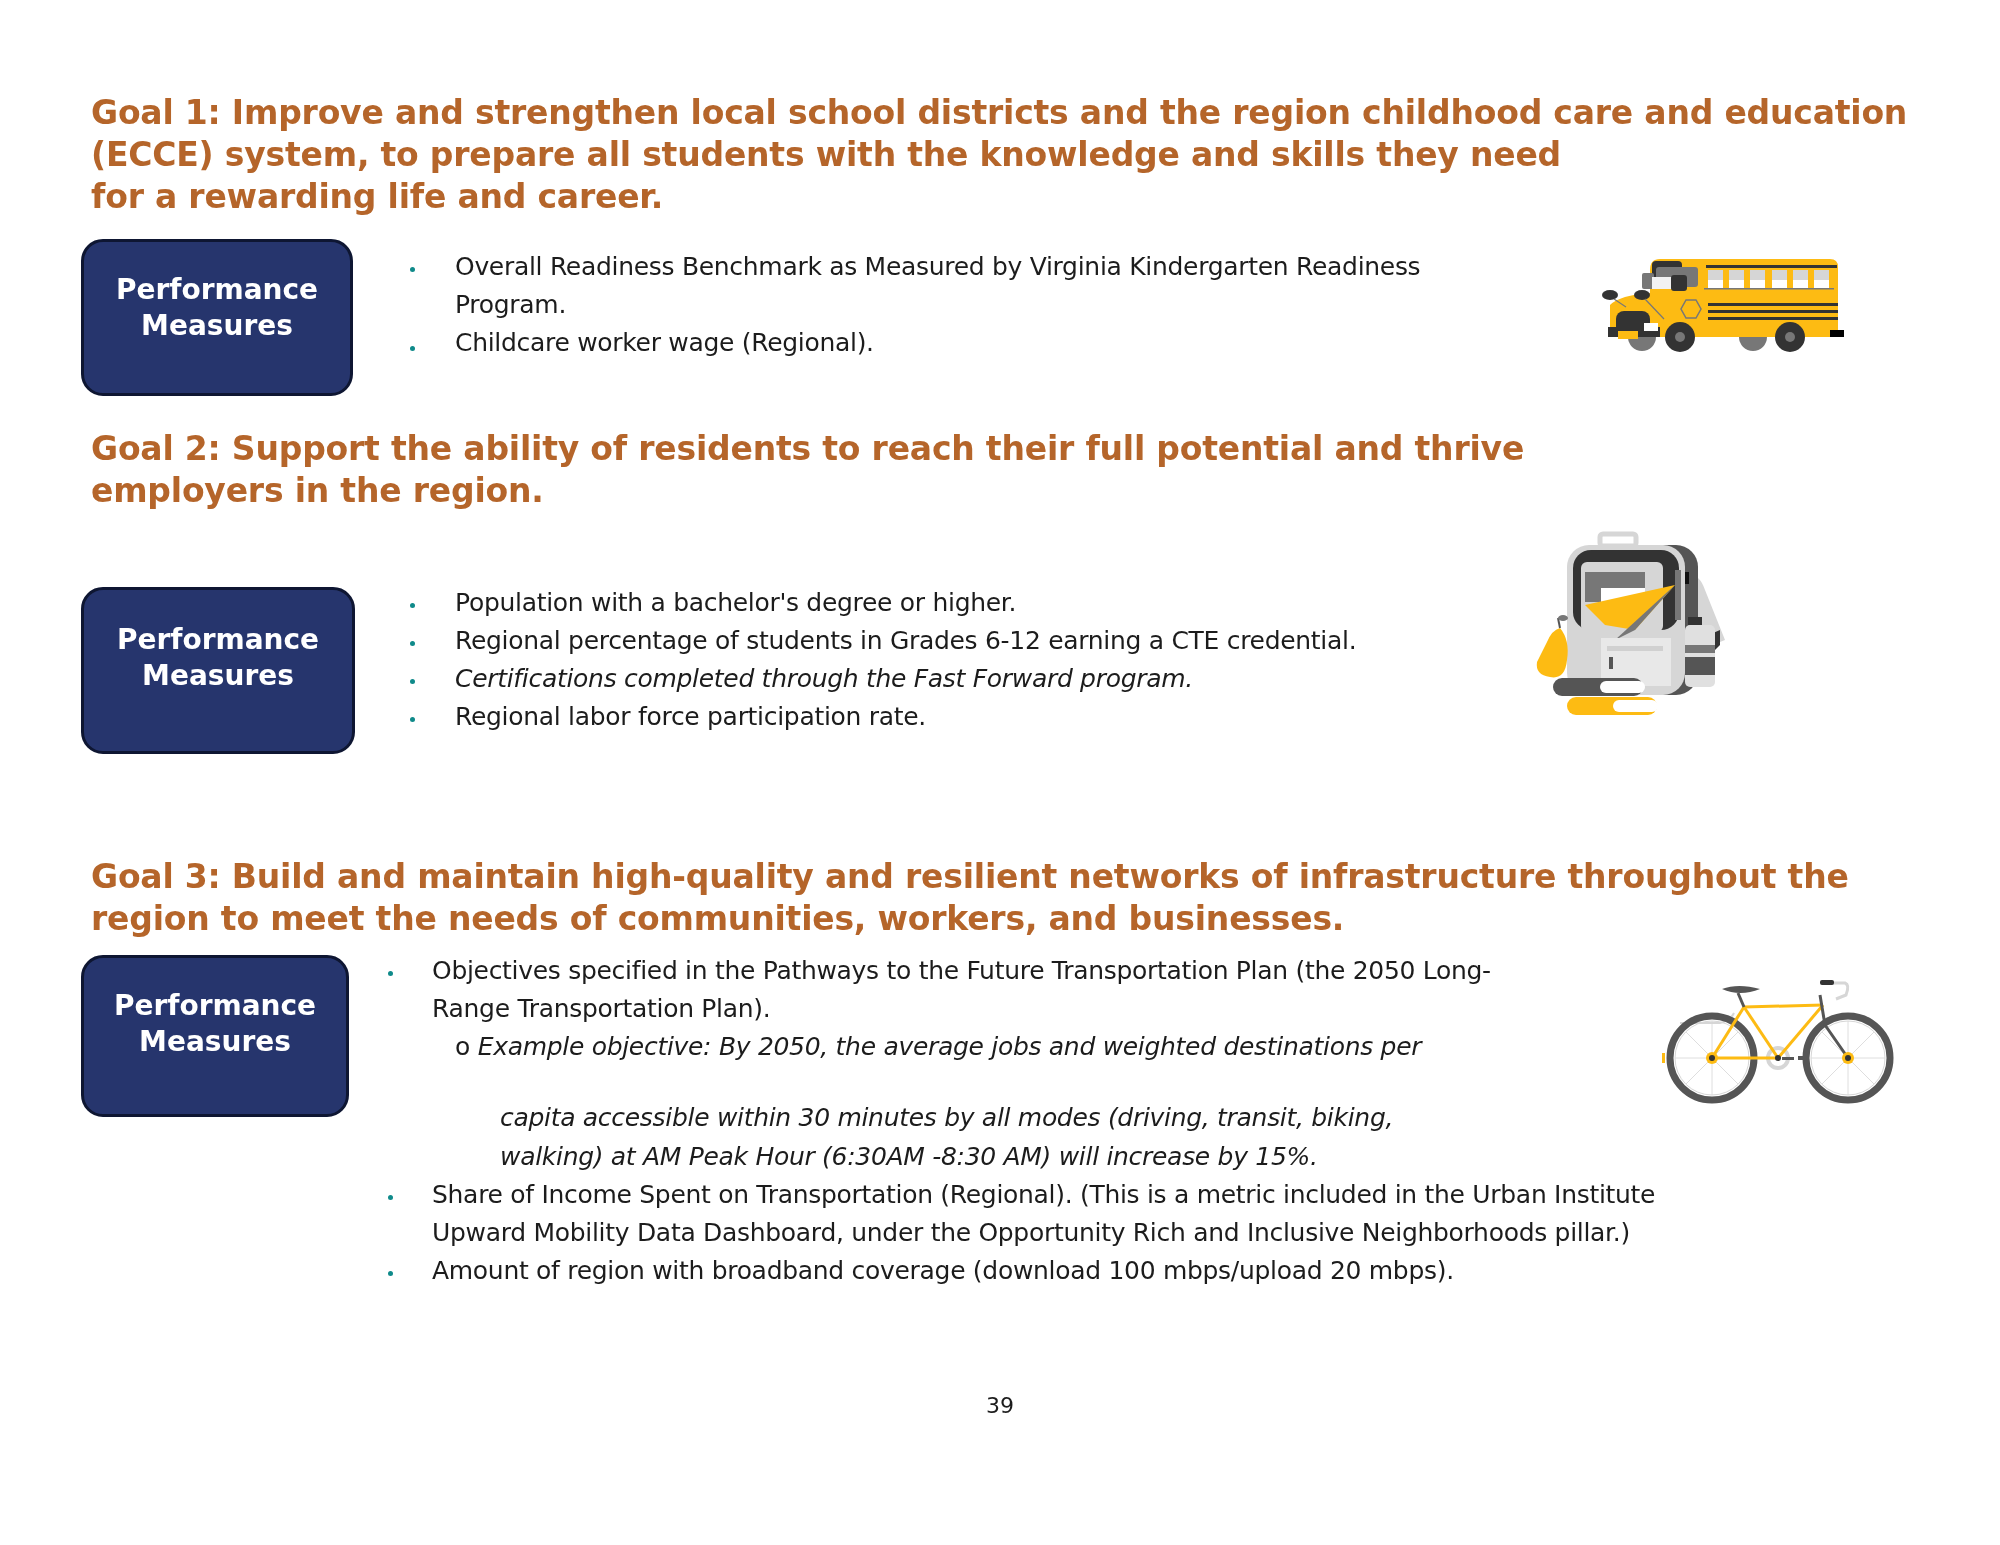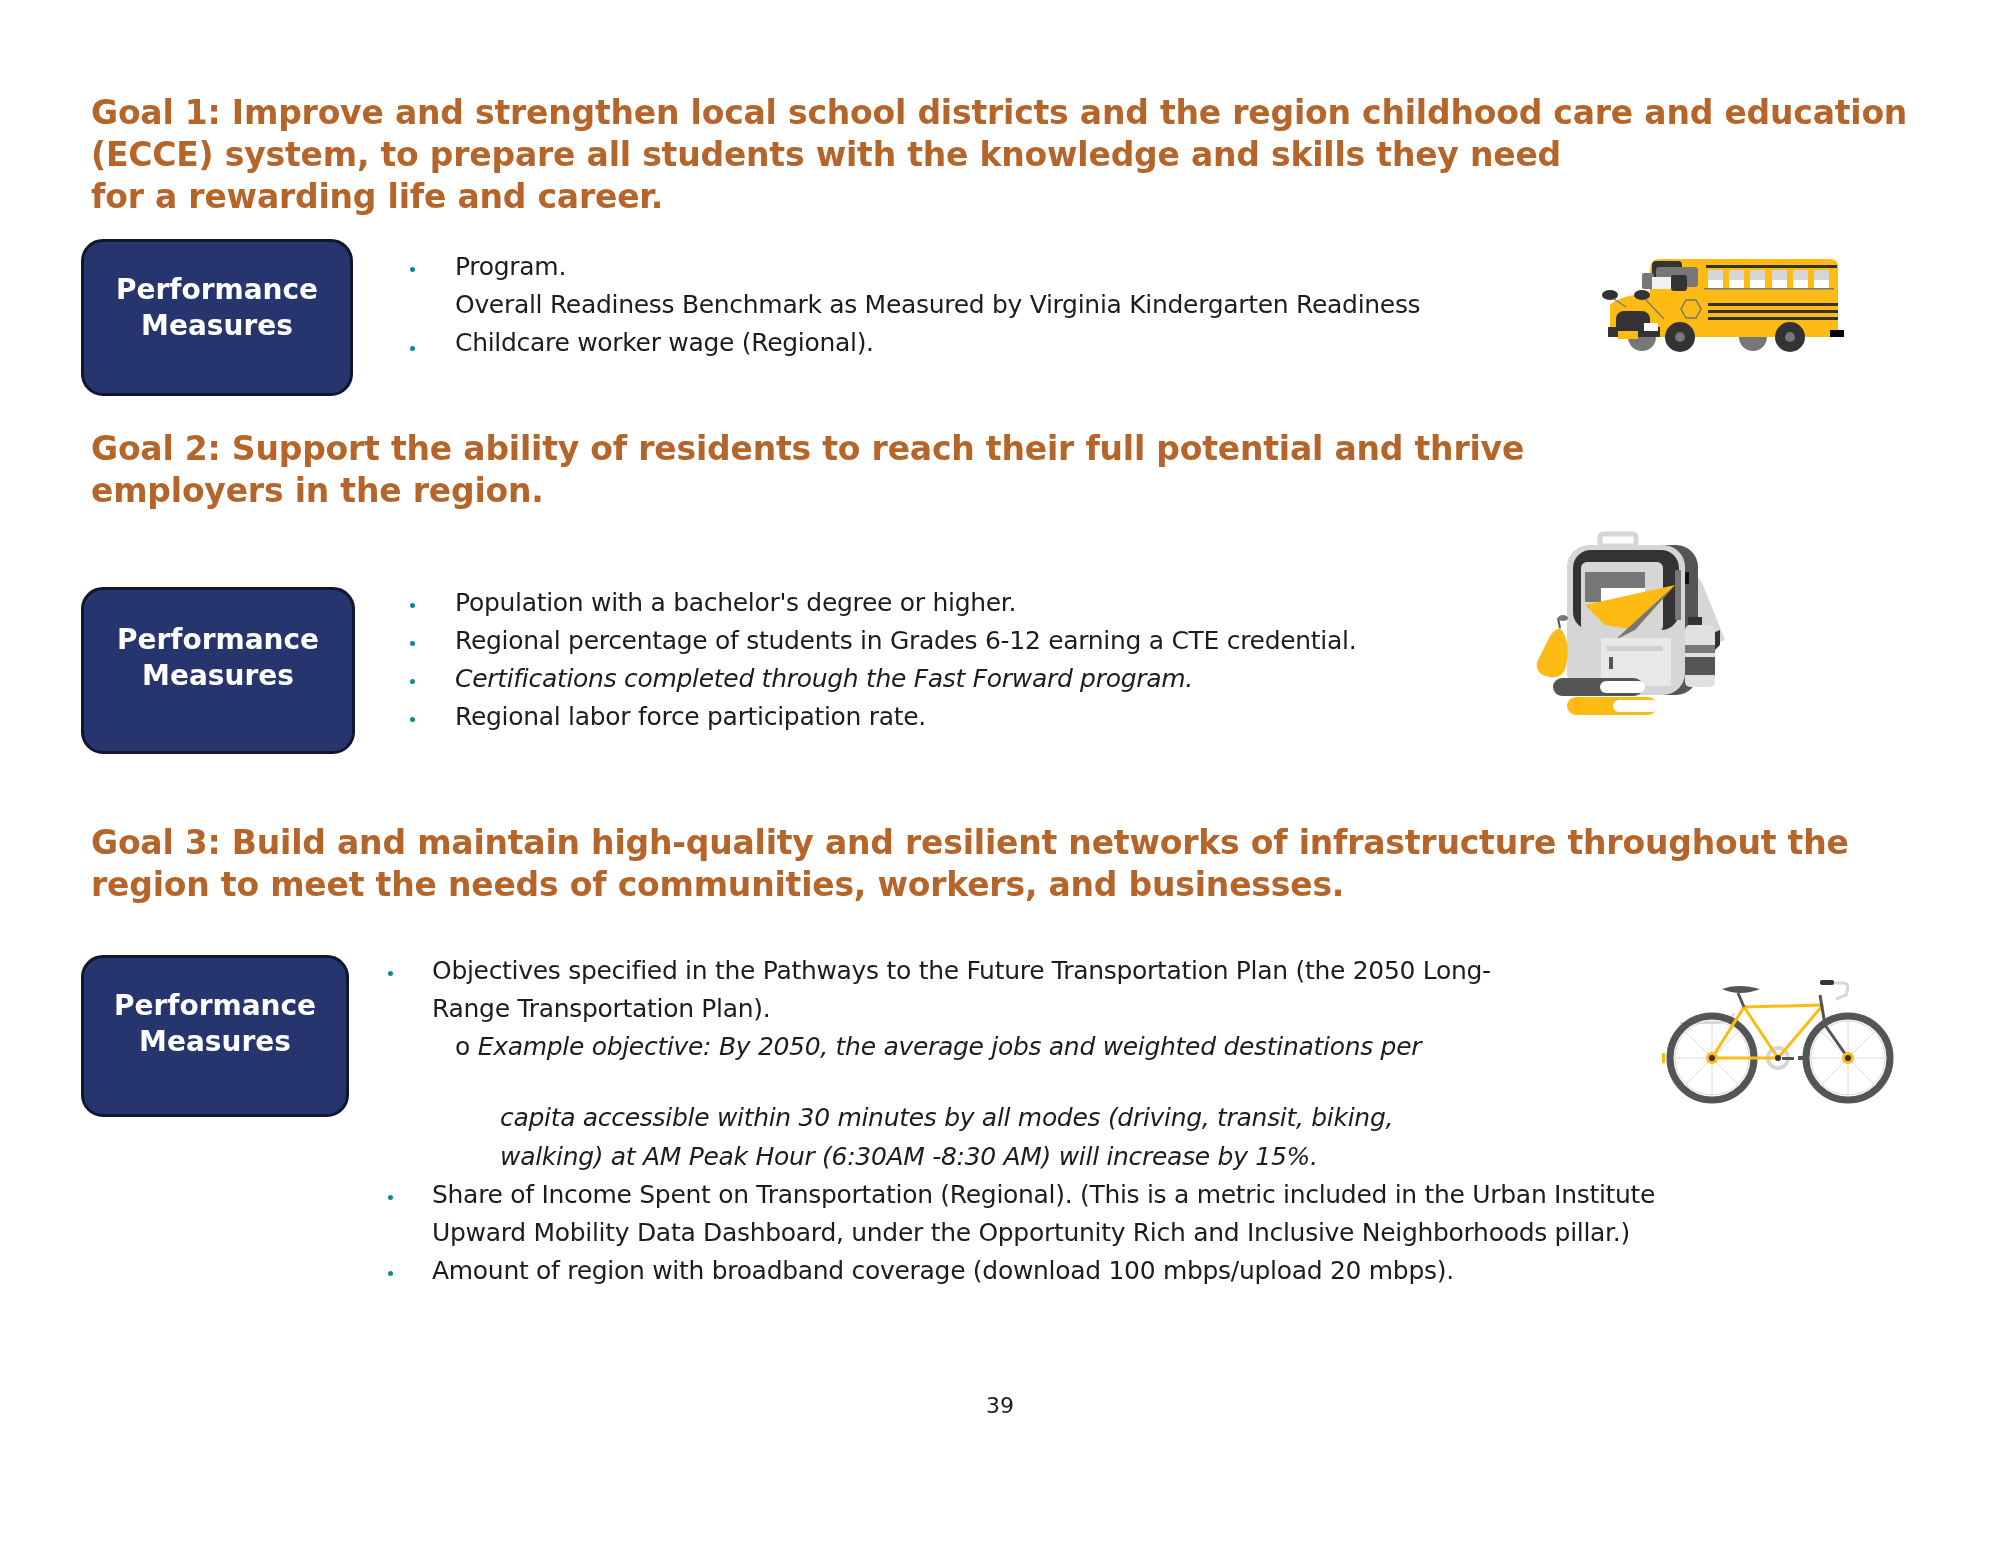--- a/index.html
+++ b/index.html
@@ -28,22 +28,22 @@
 
 <div class="pm-box" style="top:239px; width:272px; height:157px; padding-top:30px;">
   <span>Performance</span>
   <span>Measures</span>
 </div>
 
 <ul class="bullets" style="left:408px; top:248px;">
   <li>
     <span class="dot" style="left:2px;"></span>
     <div class="txt" style="padding-left:47px;">
+      <span>Overall Readiness Benchmark as Measured by Virginia Kindergarten Readiness</span>
       <span>Program.</span>
-      <span>Overall Readiness Benchmark as Measured by Virginia Kindergarten Readiness</span>
     </div>
   </li>
   <li>
     <span class="dot" style="left:2px; top:22px;"></span>
     <div class="txt" style="padding-left:47px;">
       <span>Childcare worker wage (Regional).</span>
     </div>
   </li>
 </ul>
 
@@ -170,21 +170,21 @@
   <path d="M35 98 Q45 110 42 130 Q40 150 25 147 Q10 145 12 132 Q18 120 22 112 Q27 100 35 98 Z" fill="#fdbb13"></path>
   <line x1="35" y1="98" x2="33" y2="88" stroke="#555" stroke-width="2"></line>
   <ellipse cx="38" cy="88" rx="5" ry="3" fill="#777"></ellipse>
 
   <rect x="28" y="148" width="90" height="18" rx="9" fill="#555"></rect>
   <rect x="75" y="151" width="45" height="12" rx="6" fill="#fff"></rect>
   <rect x="42" y="167" width="90" height="18" rx="9" fill="#fdbb13"></rect>
   <rect x="88" y="170" width="45" height="12" rx="6" fill="#fff"></rect>
 </svg>
 
-<h2 class="goal-heading" style="top:822px;">
+<h2 class="goal-heading" style="top:856px;">
   <span class="line">Goal 3: Build and maintain high-quality and resilient networks of infrastructure throughout the</span>
   <span class="line">region to meet the needs of communities, workers, and businesses.</span>
 </h2>
 
 <div class="pm-box" style="top:955px; width:268px; height:162px; padding-top:30px;">
   <span>Performance</span>
   <span>Measures</span>
 </div>
 
 <ul class="bullets" style="left:386px; top:952px;">

